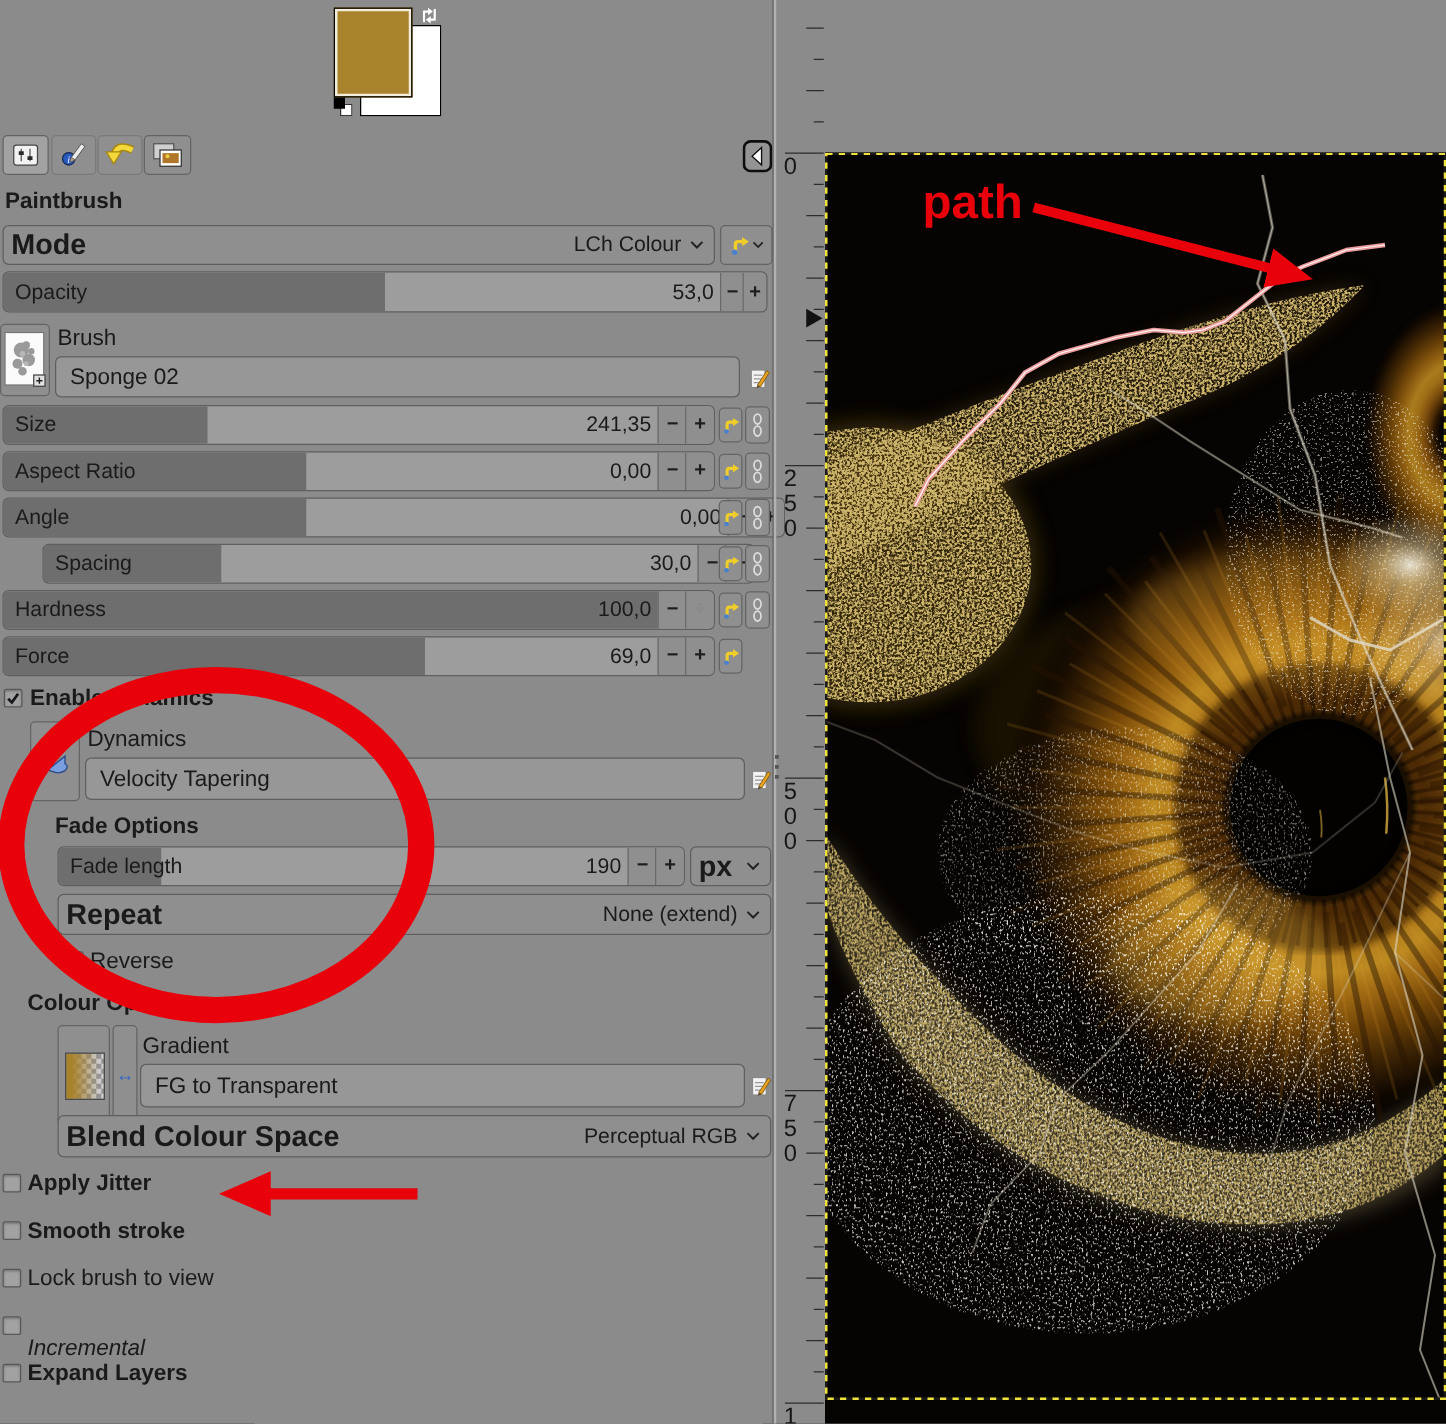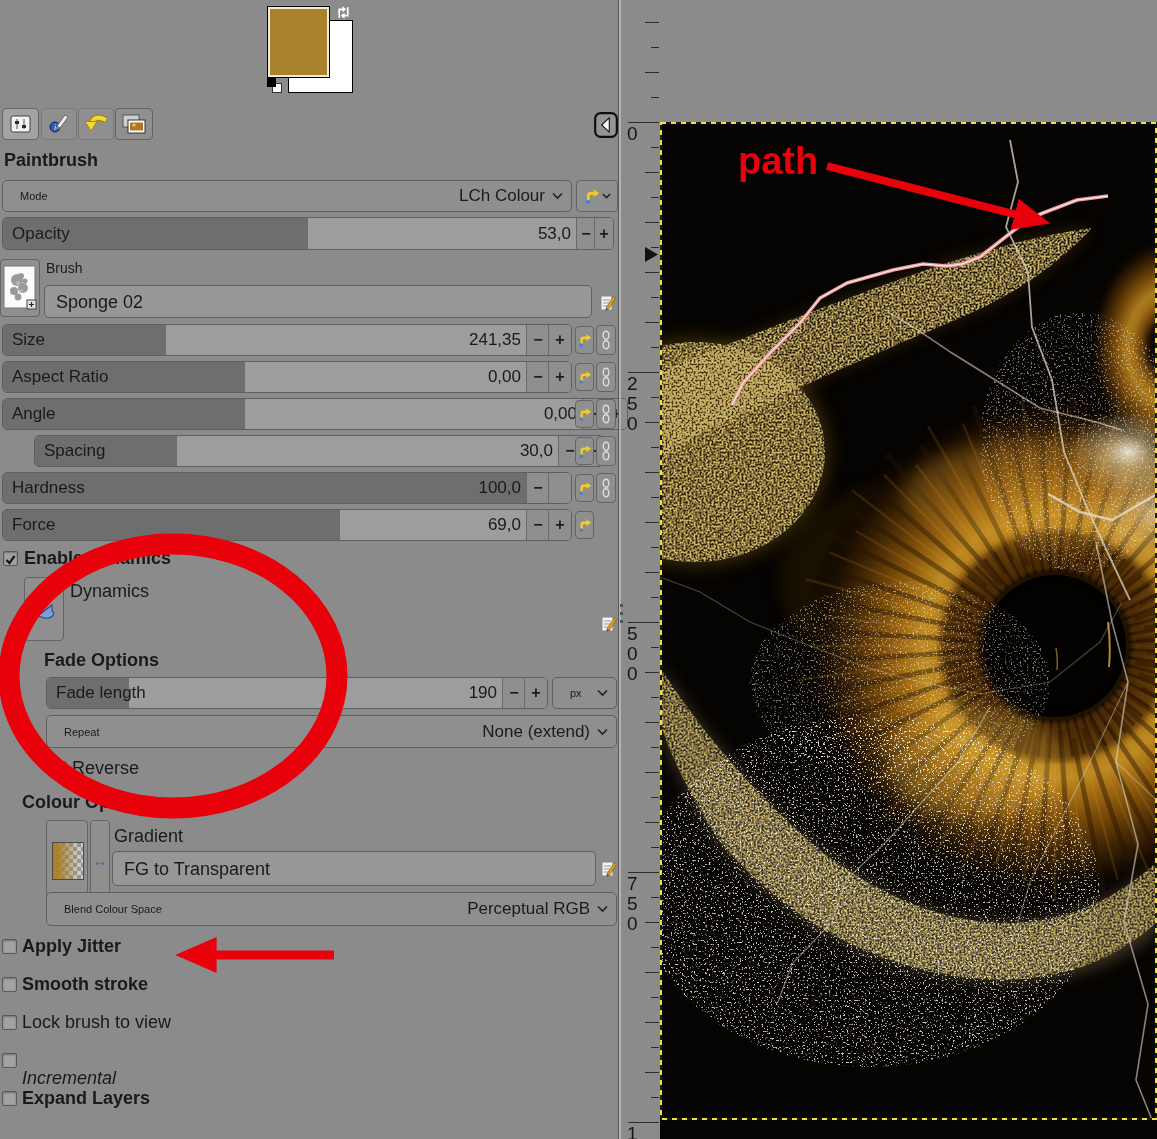--- a/index.html
+++ b/index.html
@@ -9,21 +9,21 @@
   
   .boxed{position:absolute;box-sizing:border-box;border:1px solid #5f5f5f;border-radius:5px;background:#919191;}
   .srow{overflow:hidden;background:#9d9d9d;}
   .sfill{position:absolute;left:0;top:0;bottom:0;background:#6e6e6e;}
   .slabel{position:absolute;left:9px;top:50%;transform:translateY(-50%);font-size:17px;white-space:nowrap;}
   .svalue{position:absolute;top:50%;transform:translateY(-50%);font-size:17px;}
   .bcell{position:absolute;top:0;bottom:0;width:22px;border-left:1px solid #6a6a6a;background:#8f8f8f;
          display:flex;align-items:center;justify-content:center;font-size:16px;font-weight:bold;color:#1d1d1d;}
   .bcell.dis{color:#8a8a8a;}
   .droprow{background:#8f8f8f;}
-  .dlabel{position:absolute;left:17px;top:50%;transform:translateY(-50%);font-size:11px;white-space:nowrap;}
+  .dlabel{position:absolute;left:6px;top:50%;transform:translateY(-50%);font-size:23px;white-space:nowrap;font-weight:bold;}
   .dvalue{position:absolute;right:26px;top:50%;transform:translateY(-50%);font-size:17px;white-space:nowrap;}
   .chev{position:absolute;right:8px;top:50%;transform:translateY(-50%);}
   .chev polyline{fill:none;stroke:#222;stroke-width:1.6px;}
   .tbtn{position:absolute;box-sizing:border-box;border:1px solid #646464;border-radius:4px;background:#8f8f8f;
         display:flex;align-items:center;justify-content:center;}
   .cb{position:absolute;width:15px;height:15px;box-sizing:border-box;background:#a2a2a2;border:1px solid #585858;
       border-radius:2px;box-shadow:inset 0 1px 2px rgba(0,0,0,.3);}
   .cblabel{position:absolute;font-size:18px;white-space:nowrap;}
   .bold{font-weight:bold;}
   .header{position:absolute;font-size:18px;font-weight:bold;white-space:nowrap;}
@@ -142,21 +142,21 @@
             <circle cx="22" cy="17" r="2.6"></circle>
         </g>
         <g fill="#bbb" opacity="0.9">
             <circle cx="15" cy="19" r="2.2"></circle>
             <circle cx="18" cy="27" r="2"></circle>
           </g>
         <rect x="24" y="36" width="9" height="9" fill="#e2e2e2" stroke="#444"></rect>
         <path d="M28.5 38 v5 M26 40.5 h5" stroke="#222" stroke-width="1.2"></path>
       </svg>
     </div>
-    <div class="abs" style="left:46px;top:260px;font-size:14px;">Brush</div>
+    <div class="abs" style="left:46px;top:260px;font-size:18px;">Brush</div>
     <div class="boxed inputbox" style="left:44px;top:285px;width:548px;height:33px;">
       <span class="itext">Sponge 02</span>
     </div>
     <svg class="editico" style="left:600px;top:293px;" viewBox="0 0 16 19">
       <rect x="1" y="3" width="11" height="14" fill="#f2f2f2" stroke="#888"></rect>
       <line x1="3" y1="7" x2="10" y2="7" stroke="#999"></line>
         <line x1="3" y1="10" x2="10" y2="10" stroke="#999"></line>
         <line x1="3" y1="13" x2="8" y2="13" stroke="#999"></line>
       <polygon points="6,15 13.5,3.5 15.5,5 8.4,16.4" fill="#e8a020" stroke="#7a5a10" stroke-width="0.7"></polygon>
       <polygon points="6,15 8.4,16.4 5.2,17.6" fill="#5a4a30"></polygon>
@@ -288,20 +288,23 @@
 
     <div class="tbtn" style="left:24px;top:577px;width:40px;height:64px;">
       <svg width="27" height="27" viewBox="0 0 27 27">
         <circle cx="6" cy="8" r="1.7" fill="#e08a1e"></circle>
           <circle cx="10.5" cy="5" r="1.3" fill="#e8b040"></circle>
           <circle cx="5" cy="12" r="1.2" fill="#e8b040"></circle>
         <path d="M7 20 L21 9 L21 15 Q24.5 17 21 20.5 Q16.5 23.5 12 21.5 Z" fill="#7a9ede" stroke="#2a4a8a" stroke-width="1.1"></path>
       </svg>
     </div>
     <div class="abs" style="left:70px;top:581px;font-size:18px;">Dynamics</div>
+    <div class="boxed inputbox" style="left:68px;top:606px;width:528px;height:34px;">
+      <span class="itext">Velocity Tapering</span>
+    </div>
     <svg class="editico" style="left:601px;top:614px;" viewBox="0 0 16 19">
       <rect x="1" y="3" width="11" height="14" fill="#f2f2f2" stroke="#888"></rect>
       <line x1="3" y1="7" x2="10" y2="7" stroke="#999"></line>
         <line x1="3" y1="10" x2="10" y2="10" stroke="#999"></line>
         <line x1="3" y1="13" x2="8" y2="13" stroke="#999"></line>
       <polygon points="6,15 13.5,3.5 15.5,5 8.4,16.4" fill="#e8a020" stroke="#7a5a10" stroke-width="0.7"></polygon>
       <polygon points="6,15 8.4,16.4 5.2,17.6" fill="#5a4a30"></polygon>
     </svg>
 
     <div class="header" style="left:44px;top:650px;">Fade Options</div>

